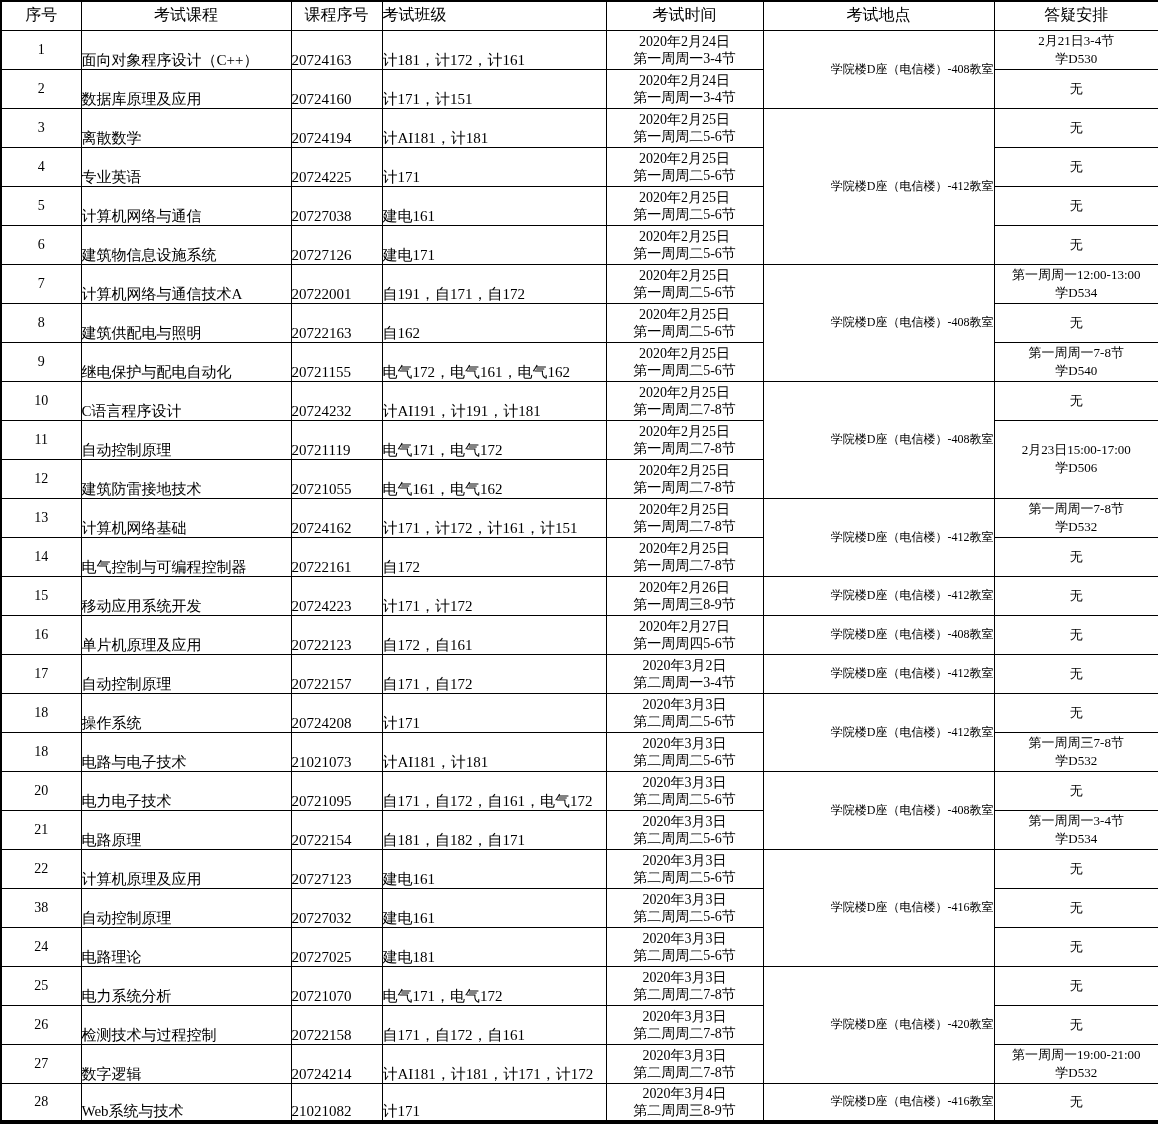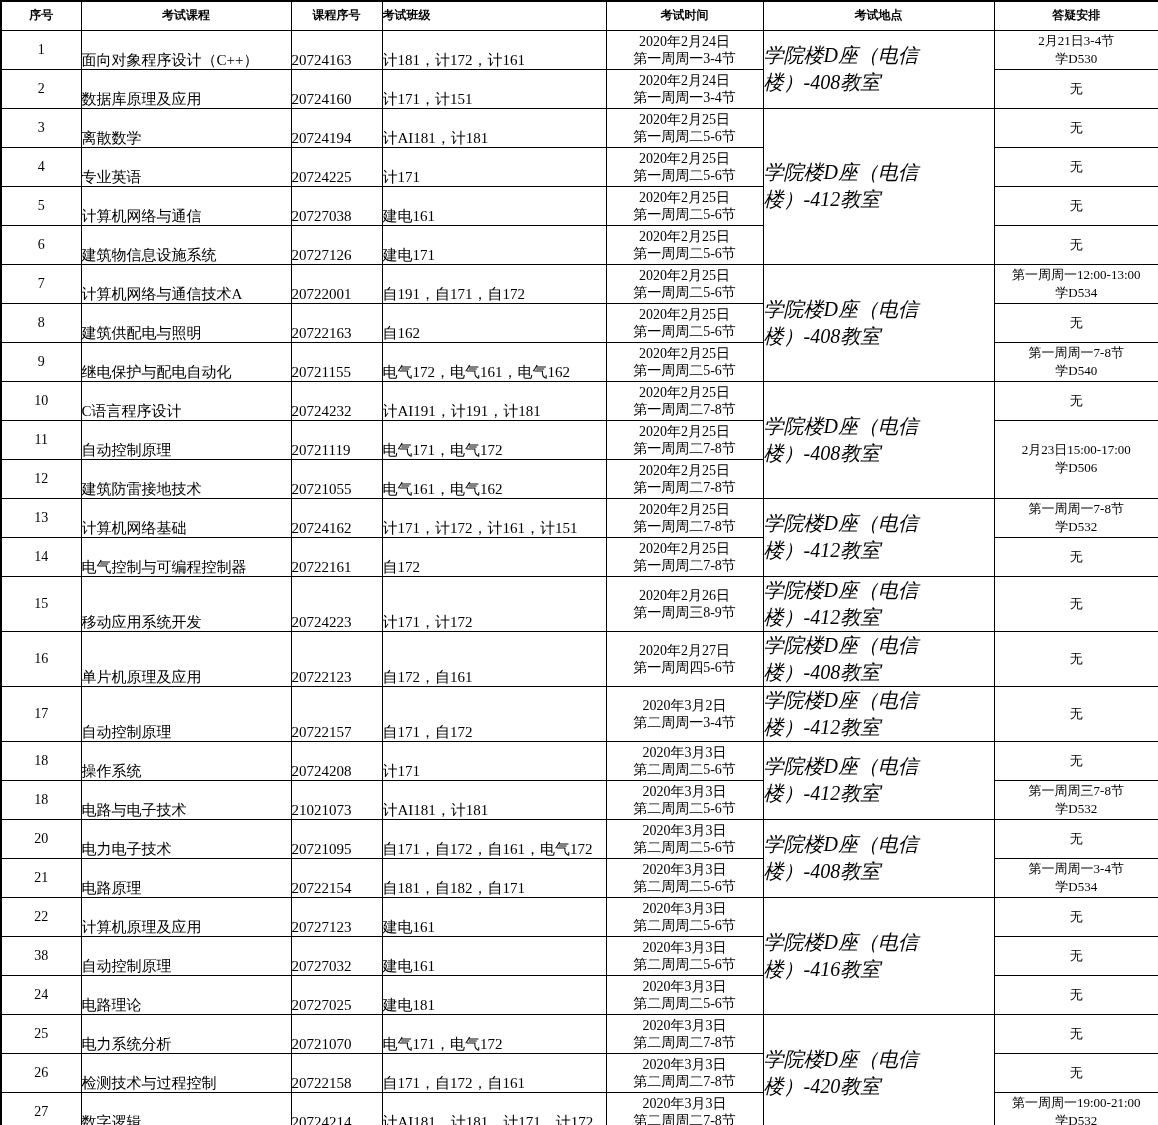--- a/index.html
+++ b/index.html
@@ -15,33 +15,33 @@
     border-bottom-width:4px;
   }
   table.exam th, table.exam td{
     border:1px solid #000;
     overflow:hidden;
     padding:0;
   }
   thead tr{height:29px;}
   tbody tr{height:39px;}
   th{
-    font-size:12px;
-    font-weight:bold;
+    font-size:16px;
+    font-weight:normal;
     text-align:center;
     vertical-align:middle;
   }
   th.h-classes{text-align:left;padding-left:5px;margin-left:28px;}
   td{font-size:15px;}
   .cell-index{text-align:center;vertical-align:middle;font-size:14px;}
   .cell-course{text-align:left;vertical-align:bottom;padding:0 2px 5px 5px;line-height:17px;}
   .cell-no{text-align:left;vertical-align:bottom;padding:0 2px 5px 6px;font-size:15px;}
   .cell-classes{text-align:left;vertical-align:bottom;padding:1px 4px 4px 5px;line-height:18px;}
   .cell-time{text-align:center;vertical-align:middle;font-size:14px;line-height:17px;padding:1px 0;}
-  .cell-location{text-align:left;vertical-align:middle;font-size:20px;padding:0 2px;font-style:italic;}
+  .cell-location{text-align:right;vertical-align:middle;font-size:12px;padding:0 2px;}
   .cell-qa{text-align:center;vertical-align:middle;font-size:13px;line-height:18px;padding:0 2px;}
 </style>
 </head>
 <body>
 
 <div class="page">
   <table class="exam">
     <colgroup>
       <col style="width:80px">
       <col style="width:210px">

